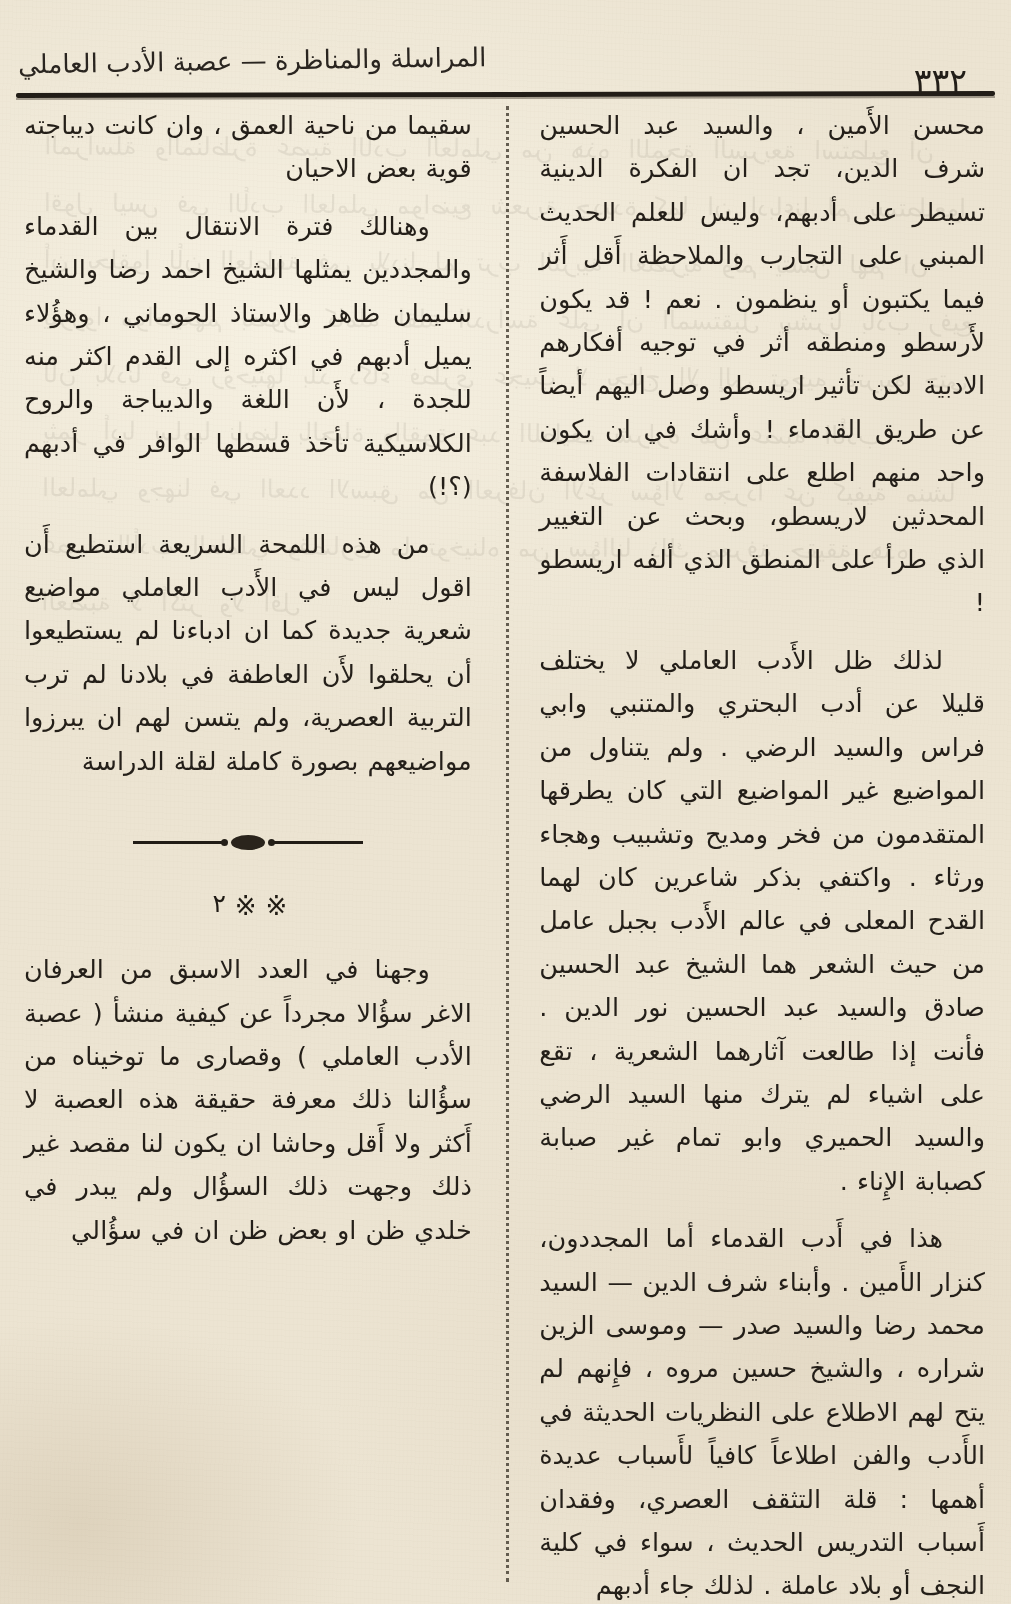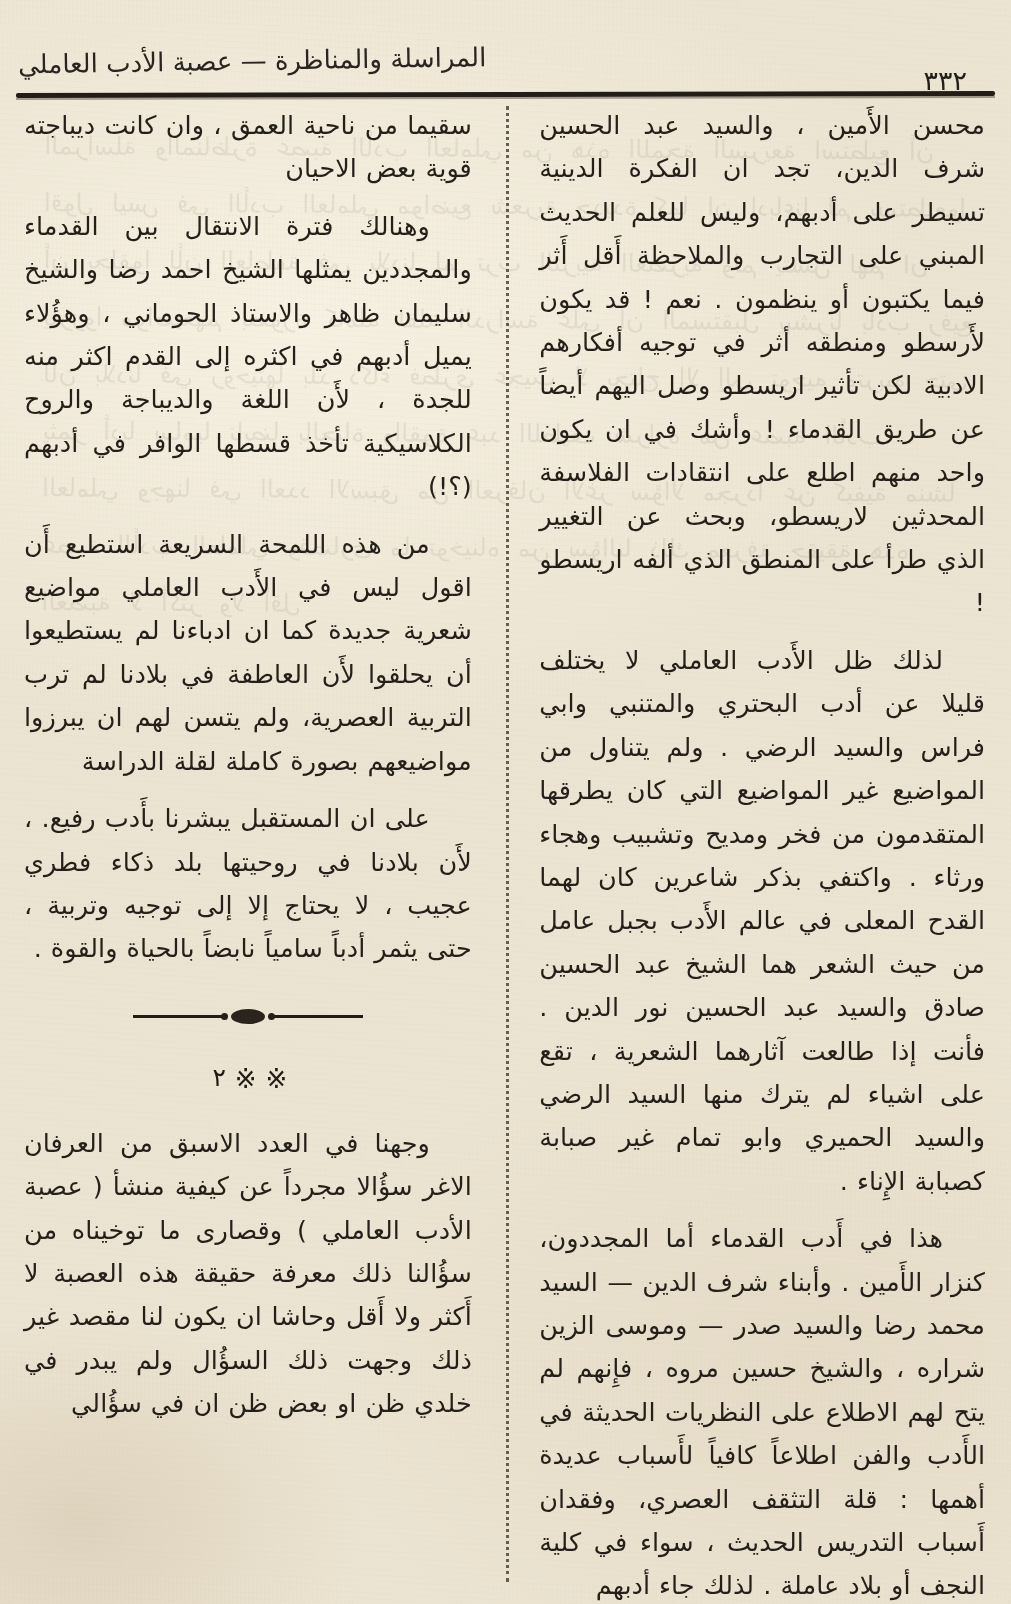--- a/index.html
+++ b/index.html
@@ -56,21 +56,21 @@
     position: absolute;
     top: 26px;
     left: 18px;
     right: 18px;
     height: 62px;
     display: flex;
     align-items: center;
     justify-content: space-between;
   }
   #page-number {
-    font-size: 27px;
+    font-size: 33px;
     letter-spacing: 2px;
     color: #221e18;
     padding-left: 10px;
     padding-right: 26px;
     white-space: nowrap;
     margin-top: 46px;
   }
   #running-title {
     font-size: 26px;
     color: #2a2520;
@@ -262,21 +262,20 @@
     </div>
 
     <div class="col" id="col-left">
 
       <p class="para">سقيما من ناحية العمق ، وان كانت ديباجته قوية بعض الاحيان</p>
       <div class="spacer-sm"></div>
       <p class="para indent">وهنالك فترة الانتقال بين القدماء والمجددين يمثلها الشيخ احمد رضا والشيخ سليمان ظاهر والاستاذ الحوماني ، وهؤُلاء يميل أدبهم في اكثره إلى القدم اكثر منه للجدة ، لأَن اللغة والديباجة والروح الكلاسيكية تأخذ قسطها الوافر في أدبهم (؟!)</p>
       <div class="spacer-sm"></div>
       <p class="para indent">من هذه اللمحة السريعة استطيع أَن اقول ليس في الأَدب العاملي مواضيع شعرية جديدة كما ان ادباءنا لم يستطيعوا أن يحلقوا لأَن العاطفة في بلادنا لم ترب التربية العصرية، ولم يتسن لهم ان يبرزوا مواضيعهم بصورة كاملة لقلة الدراسة</p>
       <div class="spacer-sm"></div>
-      <p class="para indent">على ان المستقبل يبشرنا بأَدب رفيع. ، لأَن بلادنا في روحيتها بلد ذكاء فطري عجيب ، لا يحتاج إلا إلى توجيه وتربية ، حتى يثمر أدباً سامياً نابضاً بالحياة والقوة .</p>
 
 
       <div id="ornament">
         <div class="bar left"></div>
         <div class="bar right"></div>
         <div class="pip l"></div>
         <div class="pip r"></div>
         <div class="lens"></div>
       </div>
 

